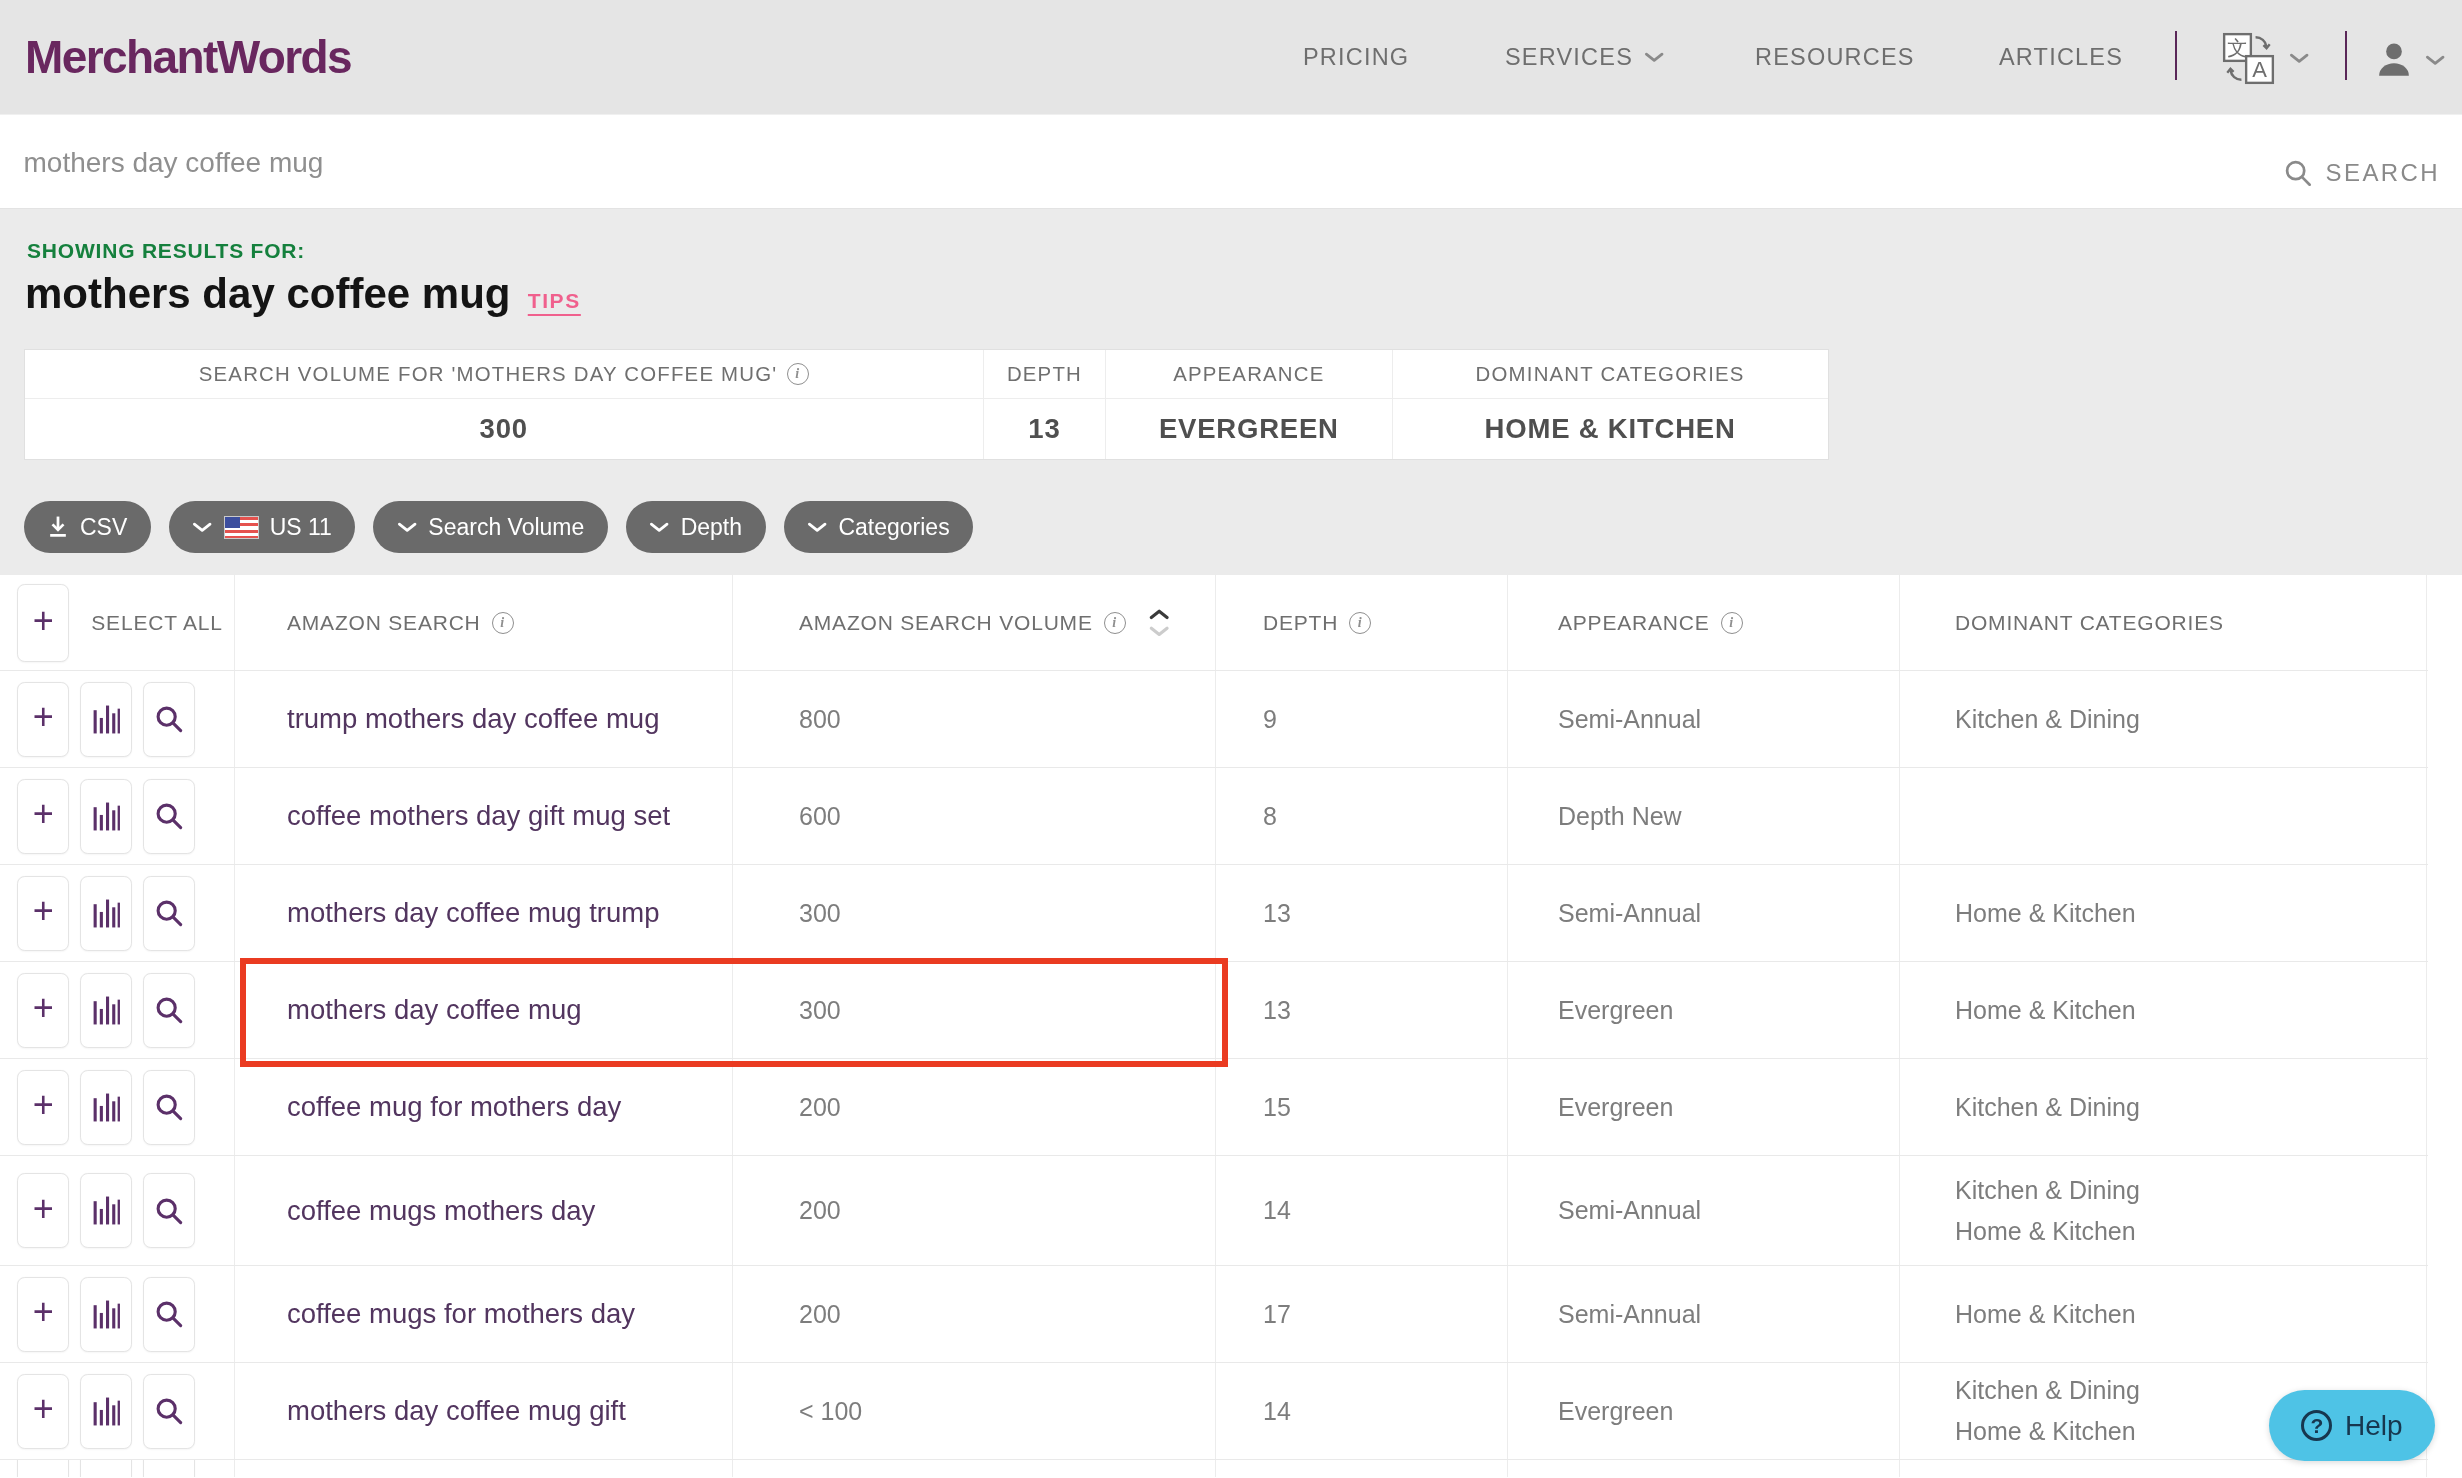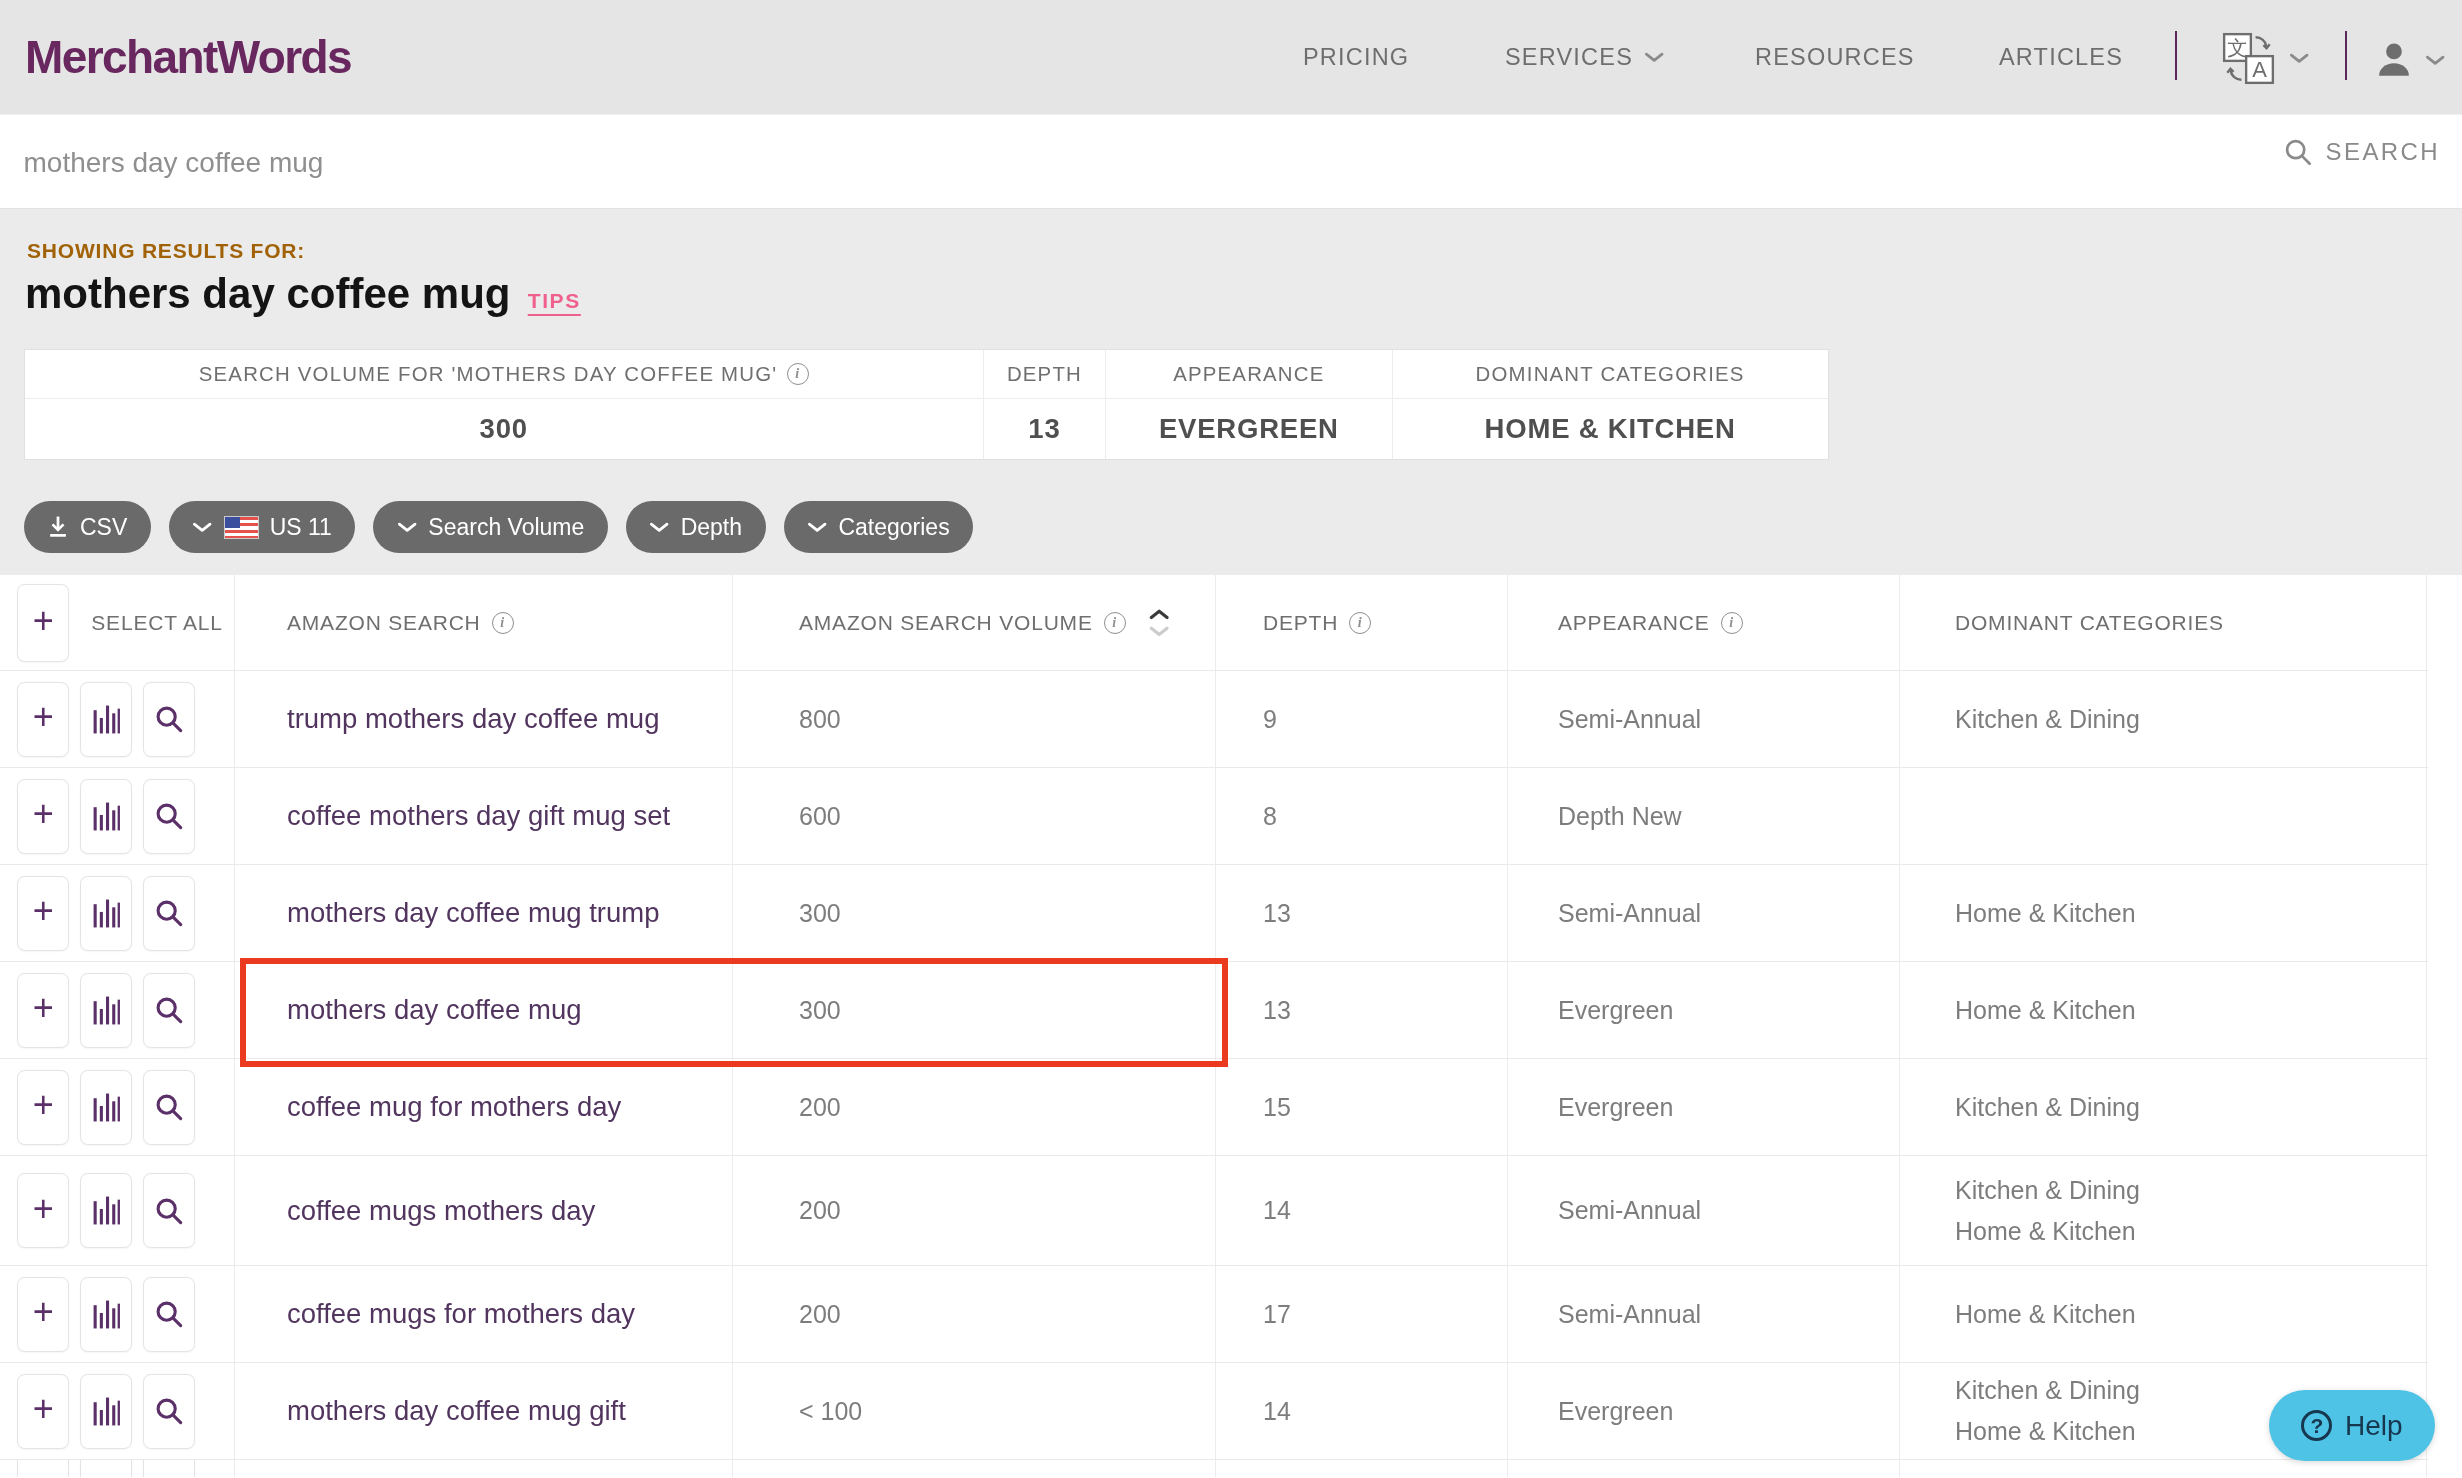--- a/index.html
+++ b/index.html
@@ -12,25 +12,25 @@
   .logo { position:absolute; left:25px; top:30px; font-size:46px; font-weight:700; letter-spacing:-1.6px; color:#69275f; cursor:pointer; }
   .nav-link { position:absolute; top:44px; font-size:23.5px; letter-spacing:1.2px; color:#6e6e6e; font-weight:500; text-decoration:none; cursor:pointer; display:flex; align-items:center; gap:11px; }
   .chev { width:20.4px; height:12.6px; }
   .chev polyline { fill:none; stroke:#8a8a8a; stroke-width:3.5; stroke-linecap:round; stroke-linejoin:round; }
   .nav-divider { position:absolute; top:31px; width:2.4px; height:49px; background:#5a2758; }
   .icon-btn { position:absolute; display:flex; align-items:center; gap:12.6px; cursor:pointer; }
 
   
   .searchbar { position:absolute; left:0; top:116px; width:2462px; height:93px; background:#fff; border-bottom:1.6px solid #e3e3e3; box-shadow:0 3.1px 4.7px rgba(0,0,0,0.04); }
   .search-input { position:absolute; left:23.5px; top:23.5px; width:1962px; height:46px; border:none; outline:none; font-size:28px; color:#8f8f8f; font-family:"Liberation Sans",sans-serif; background:transparent; }
-  .search-btn { position:absolute; right:22px; top:22px; height:49px; background:none; border:none; display:flex; align-items:flex-start; gap:14px; font-size:24px; letter-spacing:2.4px; color:#8a8a8a; font-weight:500; cursor:pointer; font-family:"Liberation Sans",sans-serif; }
+  .search-btn { position:absolute; right:22px; top:22px; height:49px; background:none; border:none; display:flex; align-items:flex-end; gap:14px; font-size:24px; letter-spacing:2.4px; color:#8a8a8a; font-weight:500; cursor:pointer; font-family:"Liberation Sans",sans-serif; }
 
   
   .band { position:absolute; left:0; top:209px; width:2462px; height:366px; background:#ebebeb; }
-  .showing { position:absolute; left:27px; top:30px; font-size:21px; font-weight:700; letter-spacing:0.8px; color:#a16207; }
+  .showing { position:absolute; left:27px; top:30px; font-size:21px; font-weight:700; letter-spacing:0.8px; color:#15803d; }
   .headline-row { position:absolute; left:25px; top:61px; display:flex; align-items:baseline; gap:17.3px; }
   .headline { font-size:42px; font-weight:700; color:#141414; letter-spacing:0px; }
   .tips { font-size:21px; font-weight:700; letter-spacing:1.6px; color:#f0608d; text-decoration:underline; text-underline-offset:6.3px; cursor:pointer; }
 
   .summary { position:absolute; left:23.5px; top:140px; width:1805px; height:111px; background:#fff; border:0.8px solid #e0e0e0; display:flex; }
   .sum-col { display:flex; flex-direction:column; border-right:1.6px solid #ededed; }
   .sum-col:last-child { border-right:none; }
   .sum-head { height:49px; display:flex; align-items:center; justify-content:center; gap:9.4px; font-size:20.4px; letter-spacing:1.2px; color:#6f6f6f; border-bottom:1.6px solid #ededed; }
   .sum-val { flex:1; display:flex; align-items:center; justify-content:center; font-size:27.5px; font-weight:700; color:#4f4f4f; letter-spacing:0.8px; }
 

